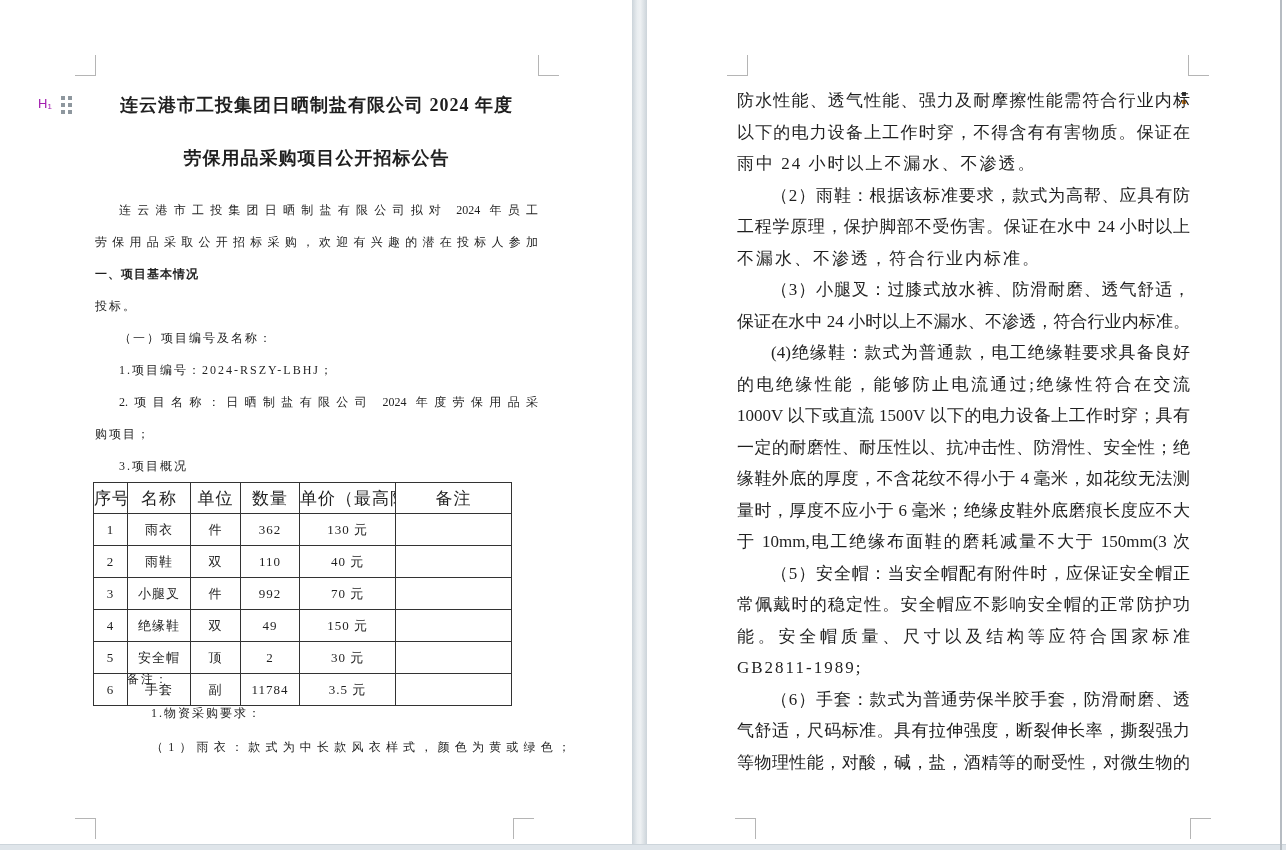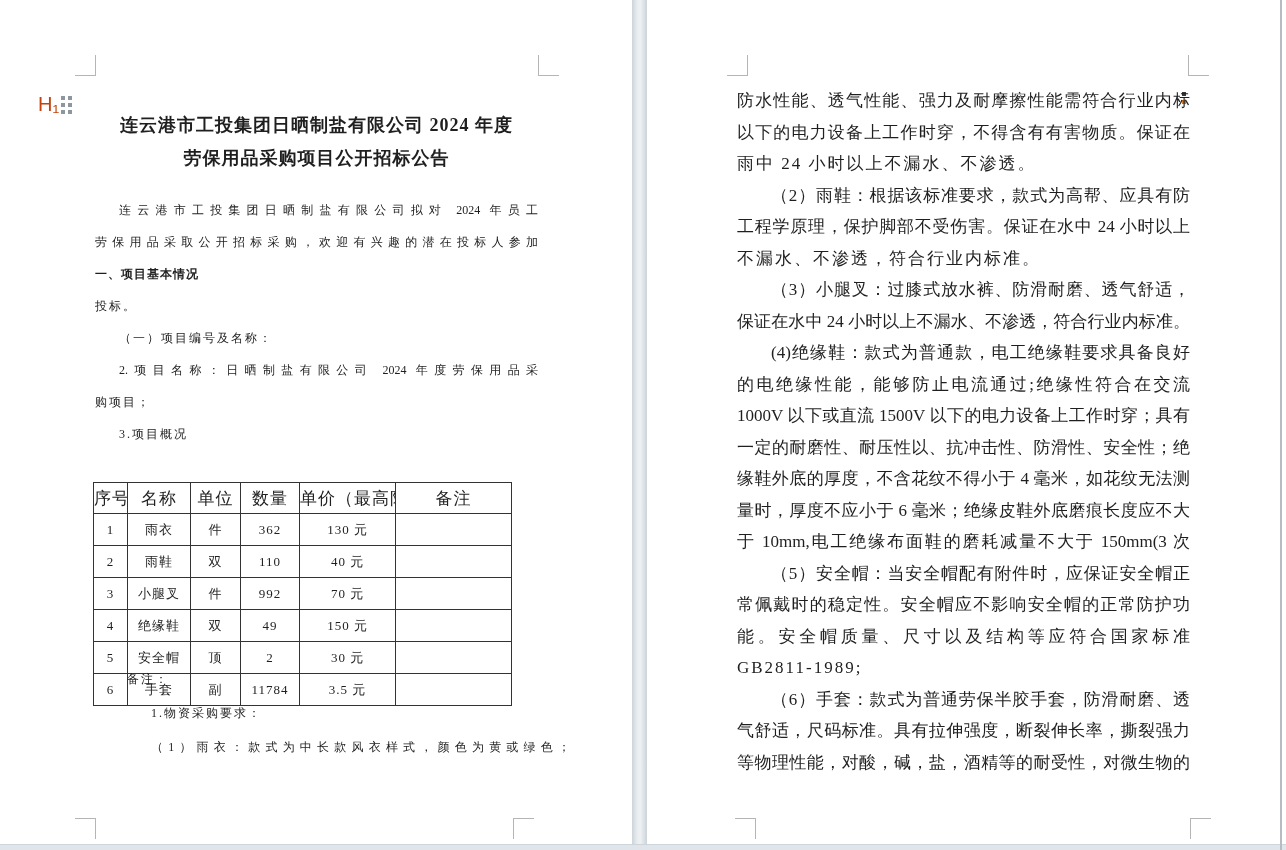--- a/index.html
+++ b/index.html
@@ -2,21 +2,21 @@
 <html><head>
 <meta charset="utf-8">
 <style>
   html,body{margin:0;padding:0;}
   body{
     width:1286px;height:850px;background:#ffffff;overflow:hidden;position:relative;
     font-family:"Liberation Serif","DejaVu Serif",serif;color:#1f1f1f;
   }
   .abs{position:absolute;}
   
-  .h1-badge{font-family:"Liberation Sans","DejaVu Sans",sans-serif;font-size:20px;color:#c2410c;line-height:18px;}
+  .h1-badge{font-family:"Liberation Sans","DejaVu Sans",sans-serif;font-size:13px;color:#a21caf;line-height:18px;}
   .drag{display:grid;grid-template-columns:4px 4px;grid-auto-rows:4px;gap:3px;}
   .drag span{width:4px;height:4px;background:#8e979e;}
   
   .mk{width:20px;height:20px;}
   .m-tl{border-right:1px solid #b5b5b5;border-bottom:1px solid #b5b5b5;}
   .m-tr{border-left:1px solid #b5b5b5;border-bottom:1px solid #b5b5b5;}
   .m-bl{border-right:1px solid #b5b5b5;border-top:1px solid #b5b5b5;}
   .m-br{border-left:1px solid #b5b5b5;border-top:1px solid #b5b5b5;}
   
   .gap-v{left:632px;top:0;width:15px;height:844px;
@@ -66,29 +66,30 @@
 <div class="abs mk m-tl" style="left:75px;top:55px;"></div>
 <div class="abs mk m-tr" style="left:538px;top:55px;"></div>
 <div class="abs mk m-bl" style="left:75px;top:818px;"></div>
 <div class="abs mk m-br" style="left:513px;top:818px;"></div>
 
 <div class="abs mk m-tl" style="left:727px;top:55px;"></div>
 <div class="abs mk m-tr" style="left:1188px;top:55px;"></div>
 <div class="abs mk m-bl" style="left:735px;top:818px;"></div>
 <div class="abs mk m-br" style="left:1190px;top:818px;"></div>
 
-<div class="abs title" style="left:95px;top:93px;margin-top:20px;">连云港市工投集团日晒制盐有限公司 2024 年度</div>
+<div class="abs title" style="left:95px;top:93px;">连云港市工投集团日晒制盐有限公司 2024 年度</div>
 <div class="abs title" style="left:95px;top:146px;">劳保用品采购项目公开招标公告</div>
 
 <div class="abs col" style="left:95px;top:194px;">
   <div class="ln ind fill">连云港市工投集团日晒制盐有限公司拟对 2024 年员工</div>
   <div class="ln fill">劳保用品采取公开招标采购，欢迎有兴趣的潜在投标人参加</div>
   <div class="ln bold">一、项目基本情况</div>
   <div class="ln">投标。</div>
   <div class="ln ind">（一）项目编号及名称：</div>
+  <div class="ln ind">1.项目编号：2024-RSZY-LBHJ；</div>
   <div class="ln ind fill">2.项目名称：日晒制盐有限公司 2024 年度劳保用品采</div>
   <div class="ln">购项目；</div>
   <div class="ln ind">3.项目概况</div>
 </div>
 
 <table class="spec abs" style="left:93px;top:482px;">
   <colgroup>
     <col style="width:34px">
       <col style="width:63px">
       <col style="width:50px">

